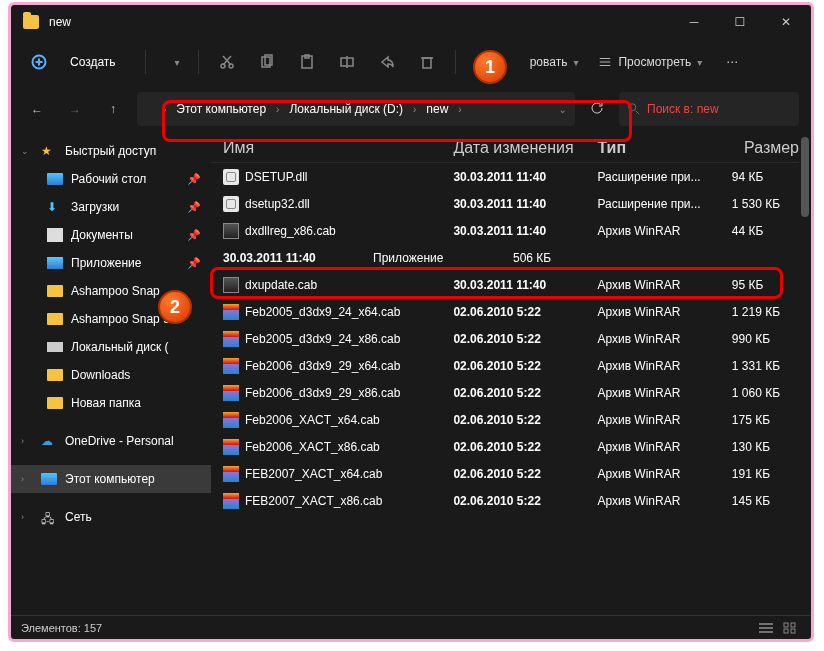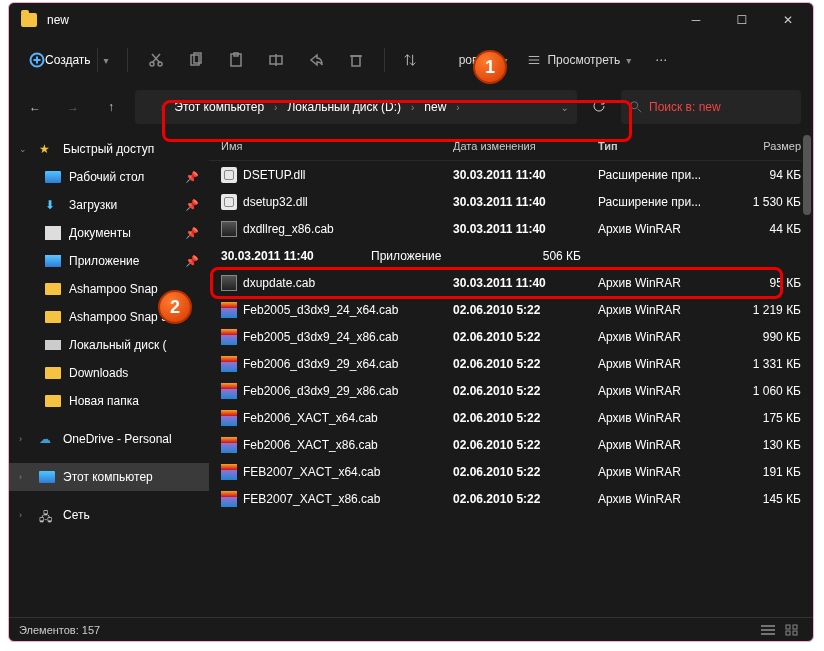--- a/index.html
+++ b/index.html
@@ -1,25 +1,25 @@
 <!DOCTYPE html>
 <html><head>
 <meta charset="utf-8">
 <style>
   * { box-sizing: border-box; margin: 0; padding: 0; }
   body { font-family: "Segoe UI", Arial, sans-serif; font-size: 12px; background: #fff; width: 824px; height: 651px; overflow: hidden; position: relative; color: #fff; }
-  .window { position: absolute; left: 8px; top: 2px; width: 806px; height: 640px; background: #1a1a1a; border-radius: 6px; border: 1px solid #f9a8d4; display: flex; flex-direction: column; }
+  .window { position: absolute; left: 8px; top: 2px; width: 806px; height: 640px; background: #1a1a1a; border-radius: 6px; border: 3px solid #f9a8d4; display: flex; flex-direction: column; }
   .titlebar { height: 34px; display: flex; align-items: center; padding: 0 2px 0 12px; }
   .titlebar .folder-ico { width: 16px; height: 14px; background: #f5c341; margin-right: 10px; border-radius: 2px 2px 2px 2px; position: relative; }
   .titlebar .folder-ico:before{content:"";position:absolute;top:-3px;left:0;width:8px;height:4px;background:#f5c341;border-radius:2px 2px 0 0;}
   .title { flex: 1; font-size: 12px; }
   .winbtns { display: flex; }
   .winbtn { width: 46px; height: 32px; display: flex; align-items: center; justify-content: center; color: #ccc; cursor: pointer; }
   .toolbar { height: 46px; display: flex; align-items: center; padding: 0 12px; gap: 4px; }
-  .create-btn { display: flex; align-items: center; gap: 0; padding: 4px 8px; cursor: pointer; color: #fff; }
+  .create-btn { display: flex; align-items: center; gap: 23px; padding: 4px 8px; cursor: pointer; color: #fff; }
   .create-btn svg { fill: none; stroke: #57b3ff; stroke-width: 2; }
   .tool-ico { width: 36px; height: 36px; display: flex; align-items: center; justify-content: center; color: #888; cursor: pointer; }
   .tool-ico svg { stroke: #888; fill: none; stroke-width: 1.5; }
   .sortbtn, .viewbtn { display: flex; align-items: center; gap: 6px; padding: 4px 8px; cursor: pointer; color: #ddd; }
   .sep { width: 1px; height: 24px; background: #333; margin: 0 6px; }
   .navrow { height: 48px; display: flex; align-items: center; padding: 0 12px; gap: 10px; }
   .navarrow { width: 28px; height: 28px; display: flex; align-items: center; justify-content: center; color: #ccc; cursor: pointer; }
   .addressbar { flex: 1; height: 34px; background: #252525; border-radius: 4px; display: flex; align-items: center; padding: 0 8px; gap: 4px; position: relative; }
   .crumb { padding: 2px 6px; cursor: pointer; }
   .chev { color: #888; font-size: 10px; }
@@ -32,31 +32,31 @@
   .sbitem.child { padding-left: 36px; }
   .sbitem.top { padding-left: 10px; }
   .sbitem.selected { background: #3a3a3a; }
   .expand { width: 12px; color: #888; font-size: 9px; }
   .sb-ico { width: 16px; height: 14px; display: inline-block; }
   .sb-ico.star { color: #f5c341; }
   .sb-ico.folder { background: #f5c341; border-radius: 1px; height: 12px; }
   .sb-ico.desktop{background:linear-gradient(#4fc5ff,#2e7dd4);border-radius:1px;height:12px;width:16px;}
   .pin{color:#888;margin-left:auto;margin-right:10px;font-size:11px;}
   .content { flex: 1; display: flex; flex-direction: column; overflow: hidden; }
-  .columns { display: flex; height: 30px; align-items: center; padding-left: 12px; border-bottom: 1px solid #2a2a2a; color: #ccc; font-size: 11px; }
+  .columns { display: flex; height: 30px; align-items: center; padding-left: 12px; border-bottom: 1px solid #2a2a2a; color: #ccc; font-size: 16px; }
   .col-name { width: 240px; }
   .col-date { width: 150px; }
   .col-type { width: 140px; font-weight: bold; }
   .col-size { width: 70px; text-align: right; }
   .filelist { flex: 1; overflow: hidden; }
   .row { display: flex; align-items: center; height: 27px; padding-left: 12px; font-size: 12px; cursor: pointer; }
   .row .c-name { width: 240px; display: flex; align-items: center; gap: 6px; overflow: hidden; white-space: nowrap; }
   .row .c-date { width: 150px; font-weight: bold; }
   .row .c-type { width: 140px; white-space: nowrap; overflow: hidden; }
-  .row .c-size { width: 70px; text-align: right; }
+  .row .c-size { width: 70px; text-align: left; }
   .fi { width: 16px; height: 16px; display: inline-block; flex-shrink: 0; }
   .fi-dll { background: #e8e8e8; border-radius: 2px; position:relative;}
   .fi-dll:after{content:"";position:absolute;inset:3px;border:1px solid #888;border-radius:2px;}
   .fi-cab { background: linear-gradient(#555,#222); border:1px solid #888; }
   .fi-cab-rar { background: linear-gradient(#f5a623,#d0021b 40%,#8e72d6 40%,#2185d0); }
   .fi-exe { background: linear-gradient(#efefef,#bbb); position:relative;}
   .fi-exe:after{content:"";position:absolute;bottom:1px;left:1px;width:6px;height:6px;background:#2d7fd4;}
   .statusbar { height: 24px; border-top: 1px solid #333; display: flex; align-items: center; padding: 0 10px; font-size: 11px; color: #ccc; }
   .statusbar .sp { flex: 1; }
   .status-ico { width: 22px; height: 18px; display: flex; align-items: center; justify-content: center; margin-left: 2px; cursor:pointer;}

